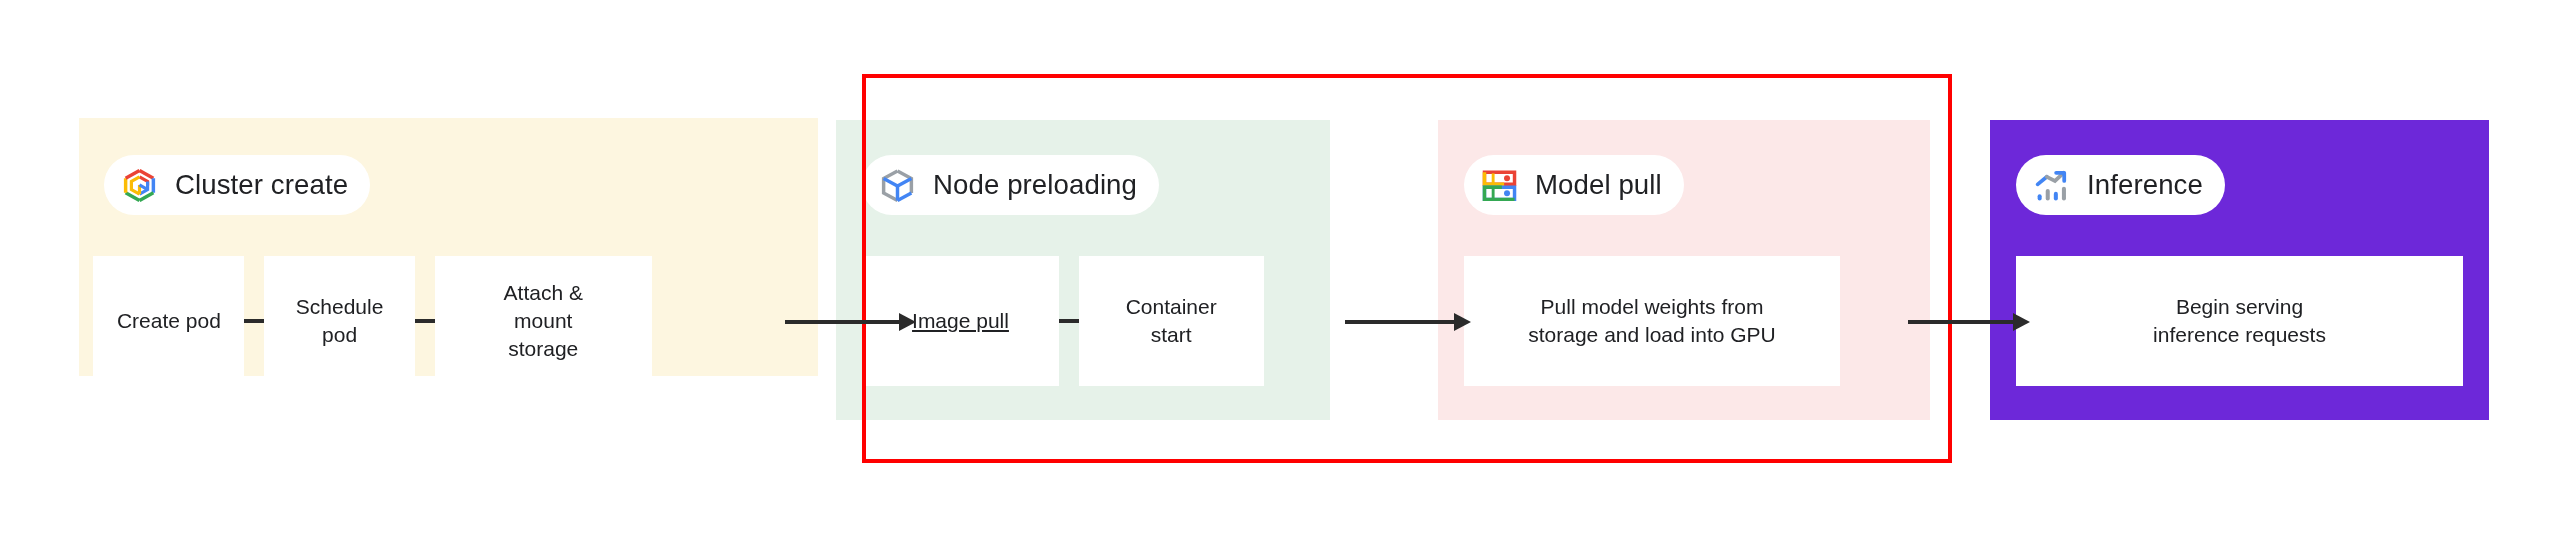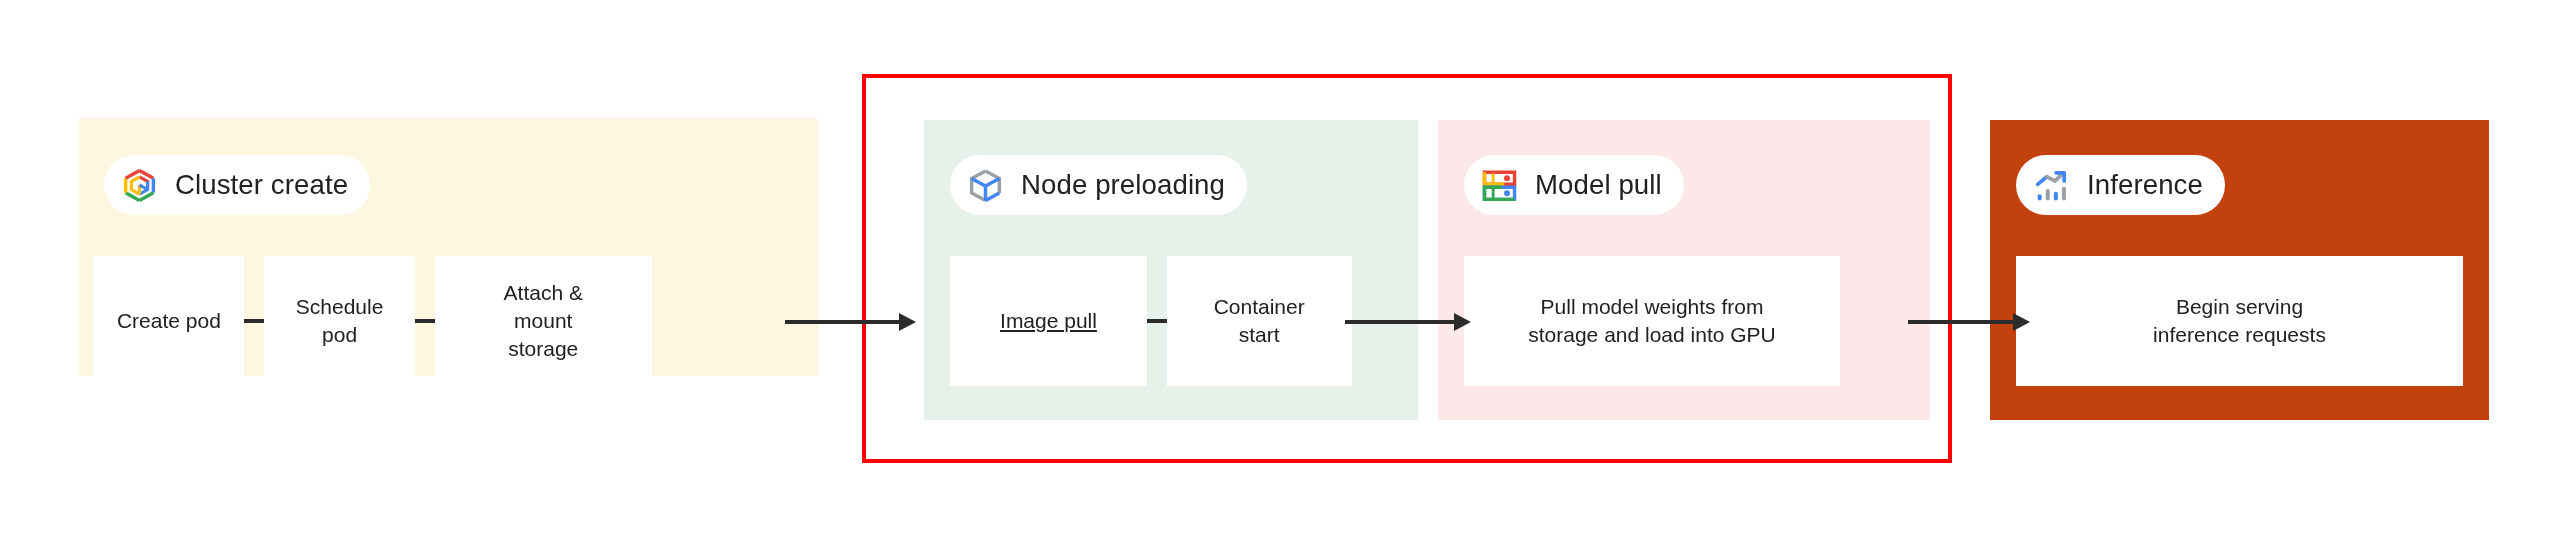--- a/index.html
+++ b/index.html
@@ -103,21 +103,21 @@
       </div>
       <div class="dash"></div>
       <div class="stepbox" style="width:217px;white-space:pre-line;">
         <span>Attach &amp;
 mount
 storage</span>
       </div>
     </div>
   </div>
 
-  <div class="panel" id="panel-node-preloading" style="left: 924px; top: 120px; width: 494px; height: 300px; background: rgb(230, 242, 233);">
+  <div class="panel" id="panel-node-preloading" style="left: 836px; top: 120px; width: 494px; height: 300px; background: rgb(230, 242, 233);">
 
     <div class="pill" style="left:26px;top:35px;">
       <svg class="picon" viewBox="0 0 64 64">
         <g fill="none" stroke-width="6" stroke-linecap="butt" stroke-linejoin="miter">
           <path d="M32 7 L56 20 L56 45" stroke="#9aa0a6"></path>
           <path d="M32 7 L8 20 L8 45 L32 58" stroke="#9aa0a6"></path>
           <path d="M8 20 L32 33 L56 20" stroke="#4285f4"></path>
           <path d="M32 33 L32 58" stroke="#4285f4"></path>
           <path d="M32 58 L56 45" stroke="#4285f4"></path>
         </g>
@@ -156,21 +156,21 @@
     </div>
 
     <div class="steprow" style="left:26px;top:136px;height:130px;">
       <div class="stepbox" style="width:376px;white-space:pre-line;">
         <span>Pull model weights from
 storage and load into GPU</span>
       </div>
     </div>
   </div>
 
-  <div class="panel" id="panel-inference" style="left: 1990px; top: 120px; width: 499px; height: 300px; background: #c2410c;">
+  <div class="panel" id="panel-inference" style="left: 1990px; top: 120px; width: 499px; height: 300px; background: #6d28d9;">
 
     <div class="pill" style="left:26px;top:35px;">
       <svg class="picon" viewBox="0 0 64 64">
 
         <path d="M8 30 L24 17" fill="none" stroke="#4285f4" stroke-width="6.5" stroke-linecap="round"></path>
         <path d="M24 17 L38 24 L53 10" fill="none" stroke="#9aa0a6" stroke-width="6.5" stroke-linecap="round"></path>
         <path d="M40 10 H54 V24" fill="none" stroke="#4285f4" stroke-width="6.5" stroke-linecap="round" stroke-linejoin="round"></path>
 
         <rect x="8" y="47" width="7" height="11" rx="3.5" fill="#4285f4"></rect>
         <rect x="22" y="38" width="7" height="20" rx="3.5" fill="#9aa0a6"></rect>

